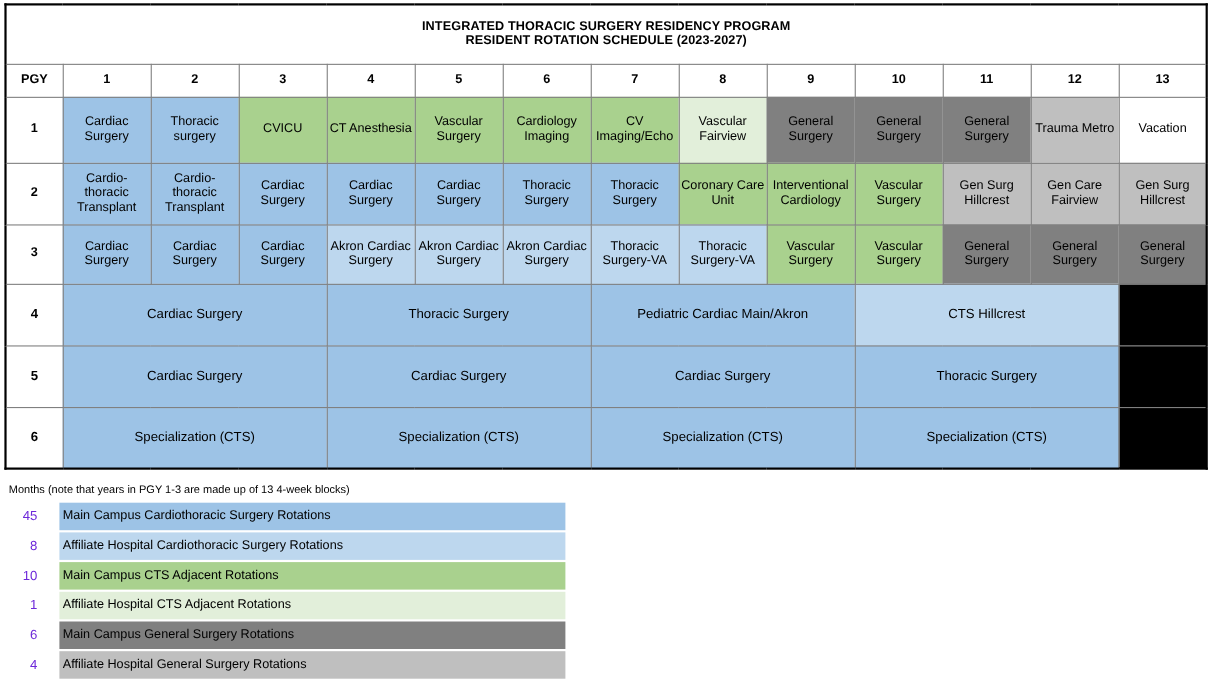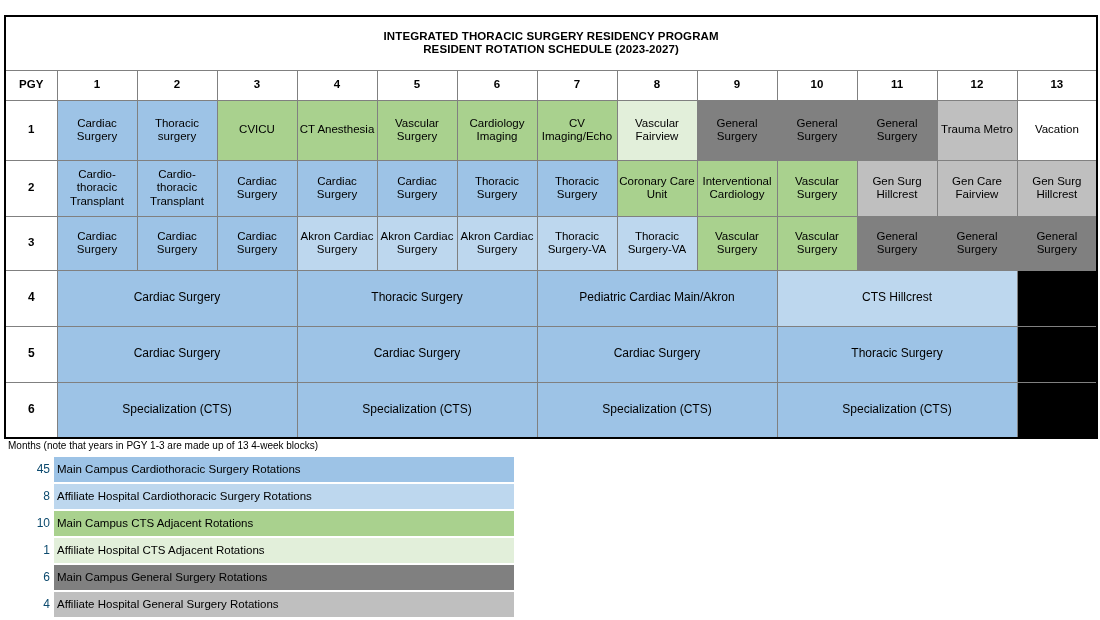--- a/index.html
+++ b/index.html
@@ -8,21 +8,21 @@
     width: 1100px; height: 620px;
     background: #ffffff;
     font-family: "Liberation Sans", sans-serif;
     color: #000000;
   }
   #root { position: relative; width: 1100px; height: 620px; overflow: hidden; }
 
   
   .sched {
     position: absolute;
-    left: 4px; top: 15px;
+    left: 4px; top: 3px;
     width: 1092px;
     border-collapse: collapse;
     table-layout: fixed;
   }
   .sched td, .sched th {
     border: 1px solid #808080;
     text-align: center;
     vertical-align: middle;
     font-size: 11.5px;
     line-height: 1.16;
@@ -93,24 +93,24 @@
   .legend-row {
     display: flex;
     align-items: stretch;
     height: 25px;
     margin-bottom: 2px;
   }
   .legend-count {
     width: 48px;
     flex: 0 0 48px;
     text-align: right;
-    padding-right: 4px;
+    padding-right: 20px;
     font-size: 12px;
     line-height: 25px;
-    color: #0c4a6e;
+    color: #6d28d9;
   }
   .legend-bar {
     flex: 0 0 460px;
     width: 460px;
     font-size: 11.5px;
     line-height: 25px;
     padding-left: 3px;
     color: #000;
     white-space: nowrap;
   }

